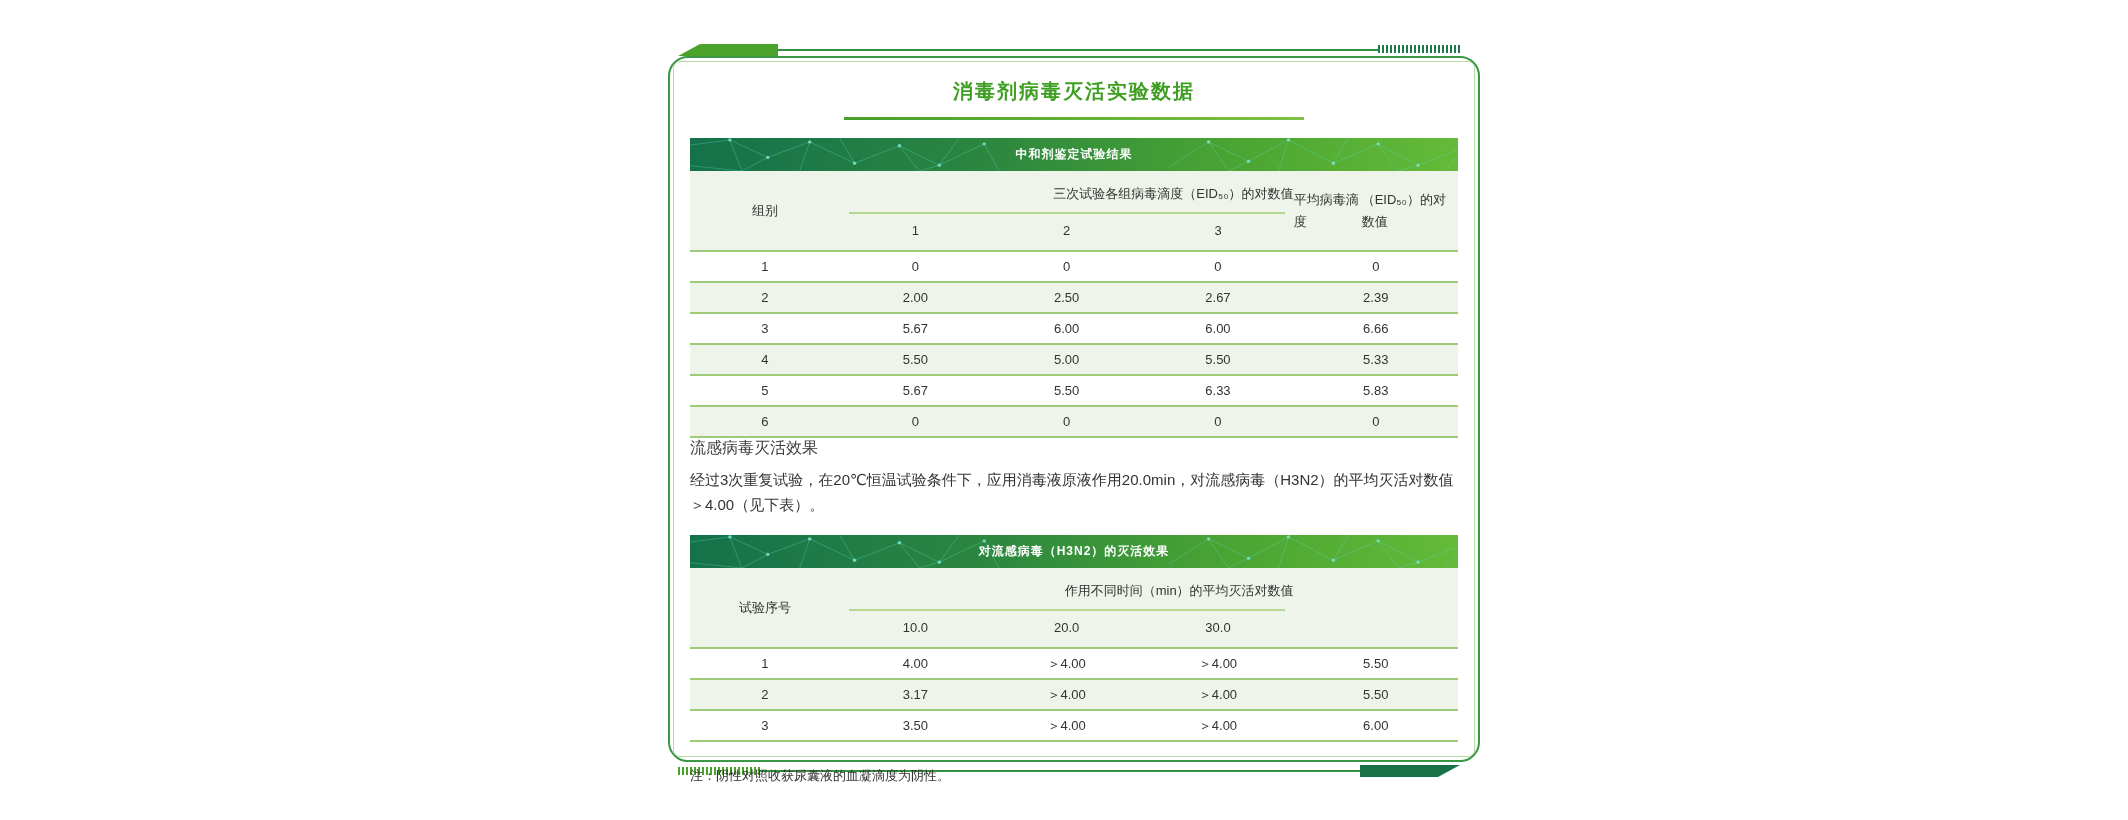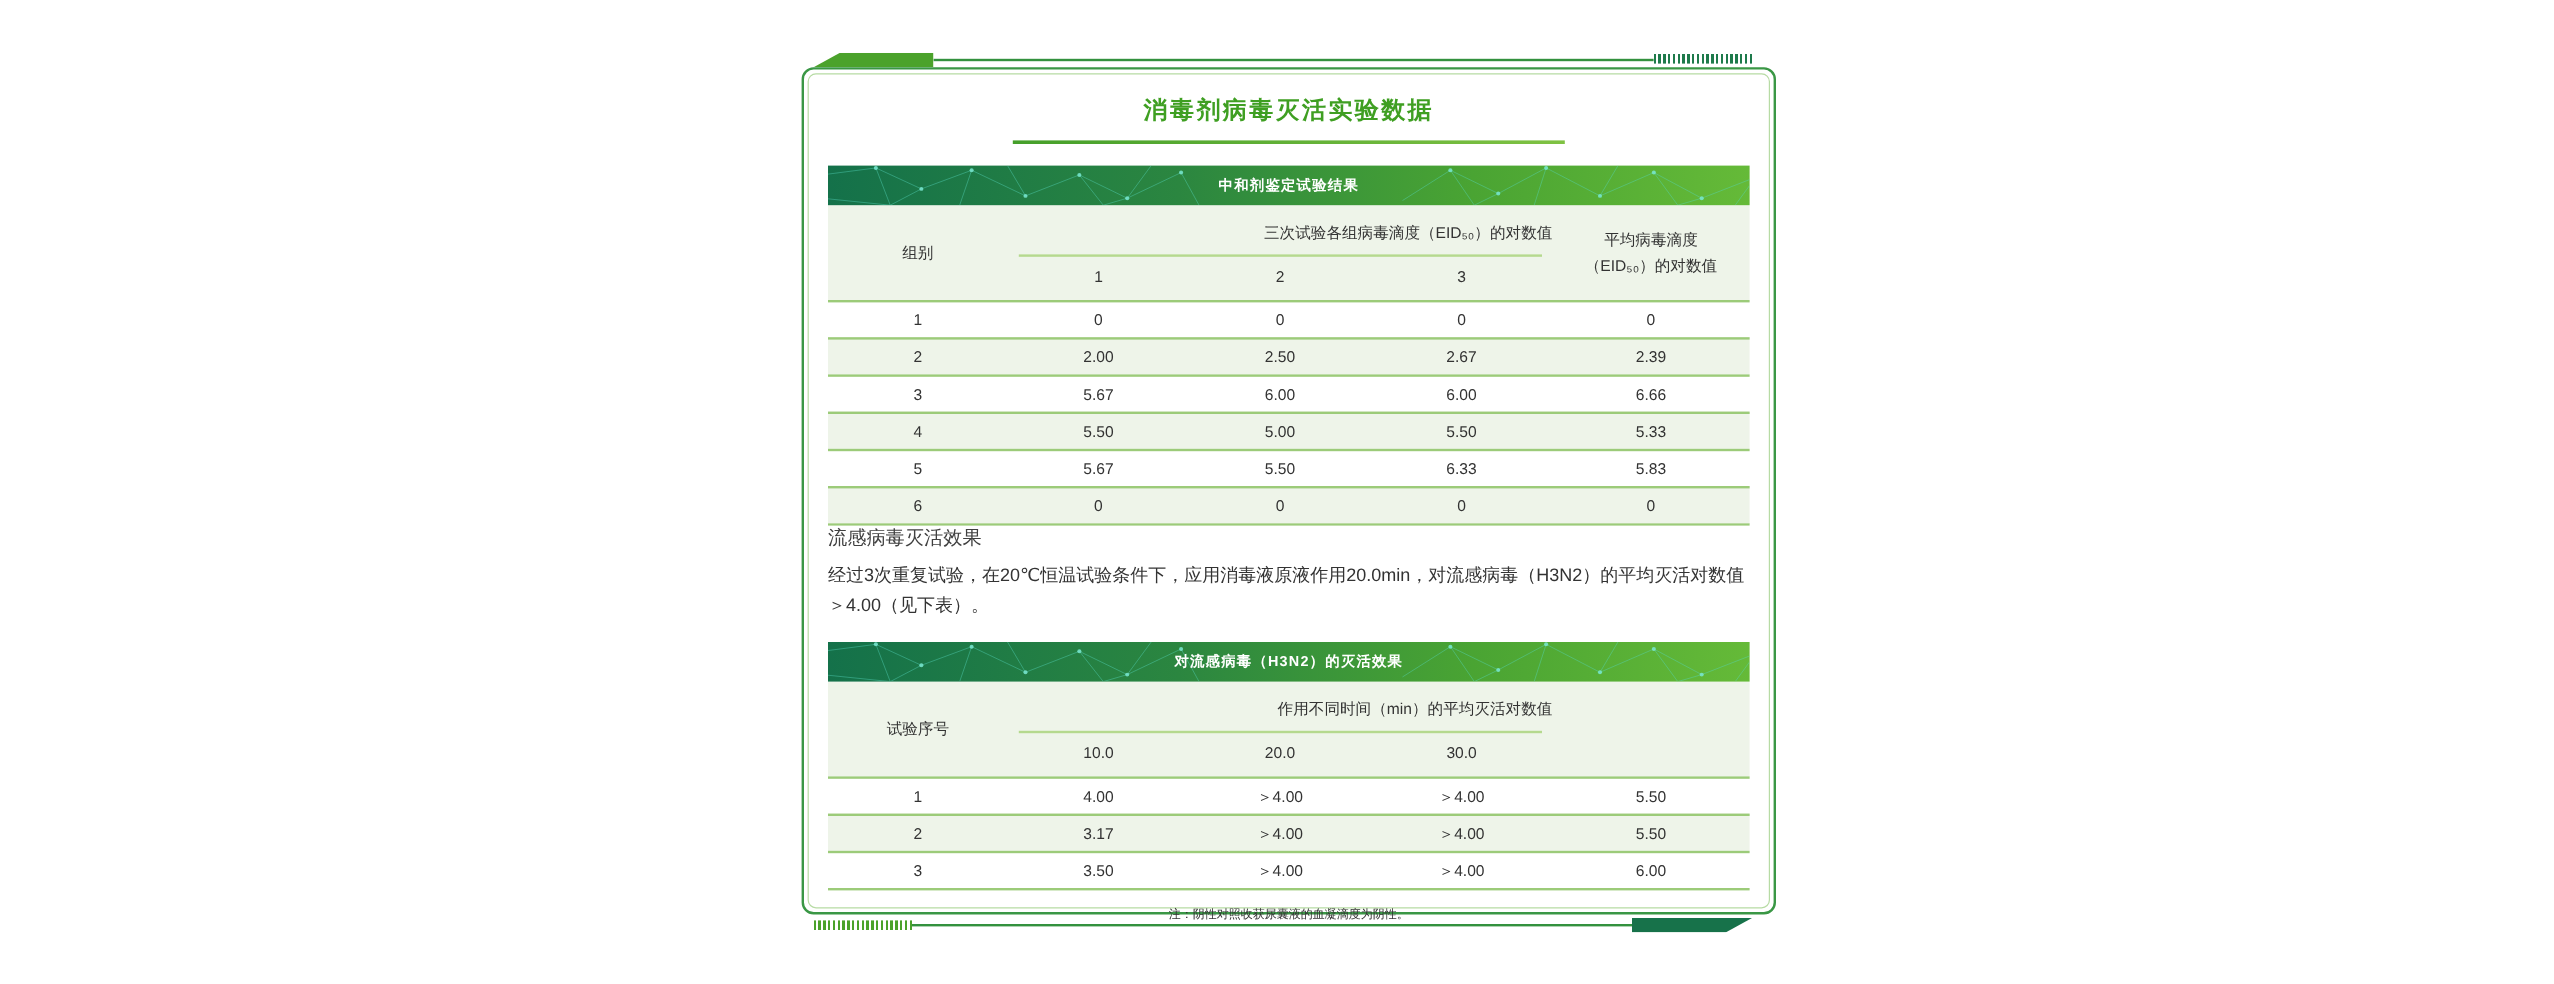--- a/index.html
+++ b/index.html
@@ -3,21 +3,21 @@
 <meta charset="utf-8">
 <style>
   html,body{margin:0;padding:0;}
   body{
     width:2128px;height:820px;background:#ffffff;position:relative;
     font-family:"Liberation Sans","DejaVu Sans",sans-serif;color:#333333;
   }
   
   .card{
     position:absolute;left:668px;top:56px;width:812px;height:706px;
-    background:#ffffff;border:2px solid #3a9745;border-radius:10px;box-sizing:border-box;
+    background:#ffffff;border:2px solid #3a9745;border-radius:20px;box-sizing:border-box;
   }
   .card-inner-line{
     position:absolute;left:3px;top:3px;right:3px;bottom:3px;
     border:1px solid #b7dba4;border-radius:7px;pointer-events:none;
   }
   .tab-tl{
     position:absolute;left:678px;top:44px;width:100px;height:12px;background:#4ba22b;
     clip-path:polygon(22px 0,100% 0,100% 100%,0 100%);
   }
   .deco-line-top{position:absolute;left:778px;top:49px;width:600px;height:2px;background:#33913e;}
@@ -53,29 +53,29 @@
   .banner svg{position:absolute;left:0;top:0;width:100%;height:100%;z-index:1;}
   
   .c1{width:19.5%;} .c2{width:19.7%;} .c3{width:19.7%;} .c4{width:19.7%;} .c5{width:21.4%;}
   .thead{display:flex;background:#eef4e9;font-size:13px;color:#333;}
   .th-first{display:flex;align-items:center;justify-content:center;}
   .th-mid{width:59.1%;display:flex;flex-direction:column;}
   .th-span-title{text-align:right;padding:14px 0 9px;}
   .th-subline{height:2px;background:#b5d98e;width:96%;margin:0 auto;}
   .th-sub-row{display:flex;padding:9px 0 12px;}
   .th-sub{flex:1;text-align:center;}
-  .th-last{display:flex;flex-direction:column;align-items:center;justify-content:center;line-height:22px;}
+  .th-last{display:flex;flex-direction:row;align-items:center;justify-content:center;line-height:22px;}
   .tbody{border-bottom:2px solid #9ccb79;}
   .trow{display:flex;height:29px;align-items:center;border-top:2px solid #9ccb79;font-size:13px;}
   .trow.alt{background:#eef4e9;}
   .td{text-align:center;}
   
   .section-heading{font-size:16px;color:#404040;}
   .section-paragraph{margin-top:8px;font-size:15px;line-height:25px;color:#333;}
-  .footnote{margin-top:13px;font-size:10px;color:#333;text-align:center;}
+  .footnote{margin-top:25px;font-size:13px;color:#333;}
 </style>
 </head>
 <body>
 
 <div class="tab-tl"></div>
 <div class="deco-line-top"></div>
 <div class="deco-dashes-top"></div>
 <div class="deco-dashes-bottom"></div>
 <div class="deco-line-bottom"></div>
 <div class="tab-br"></div>

